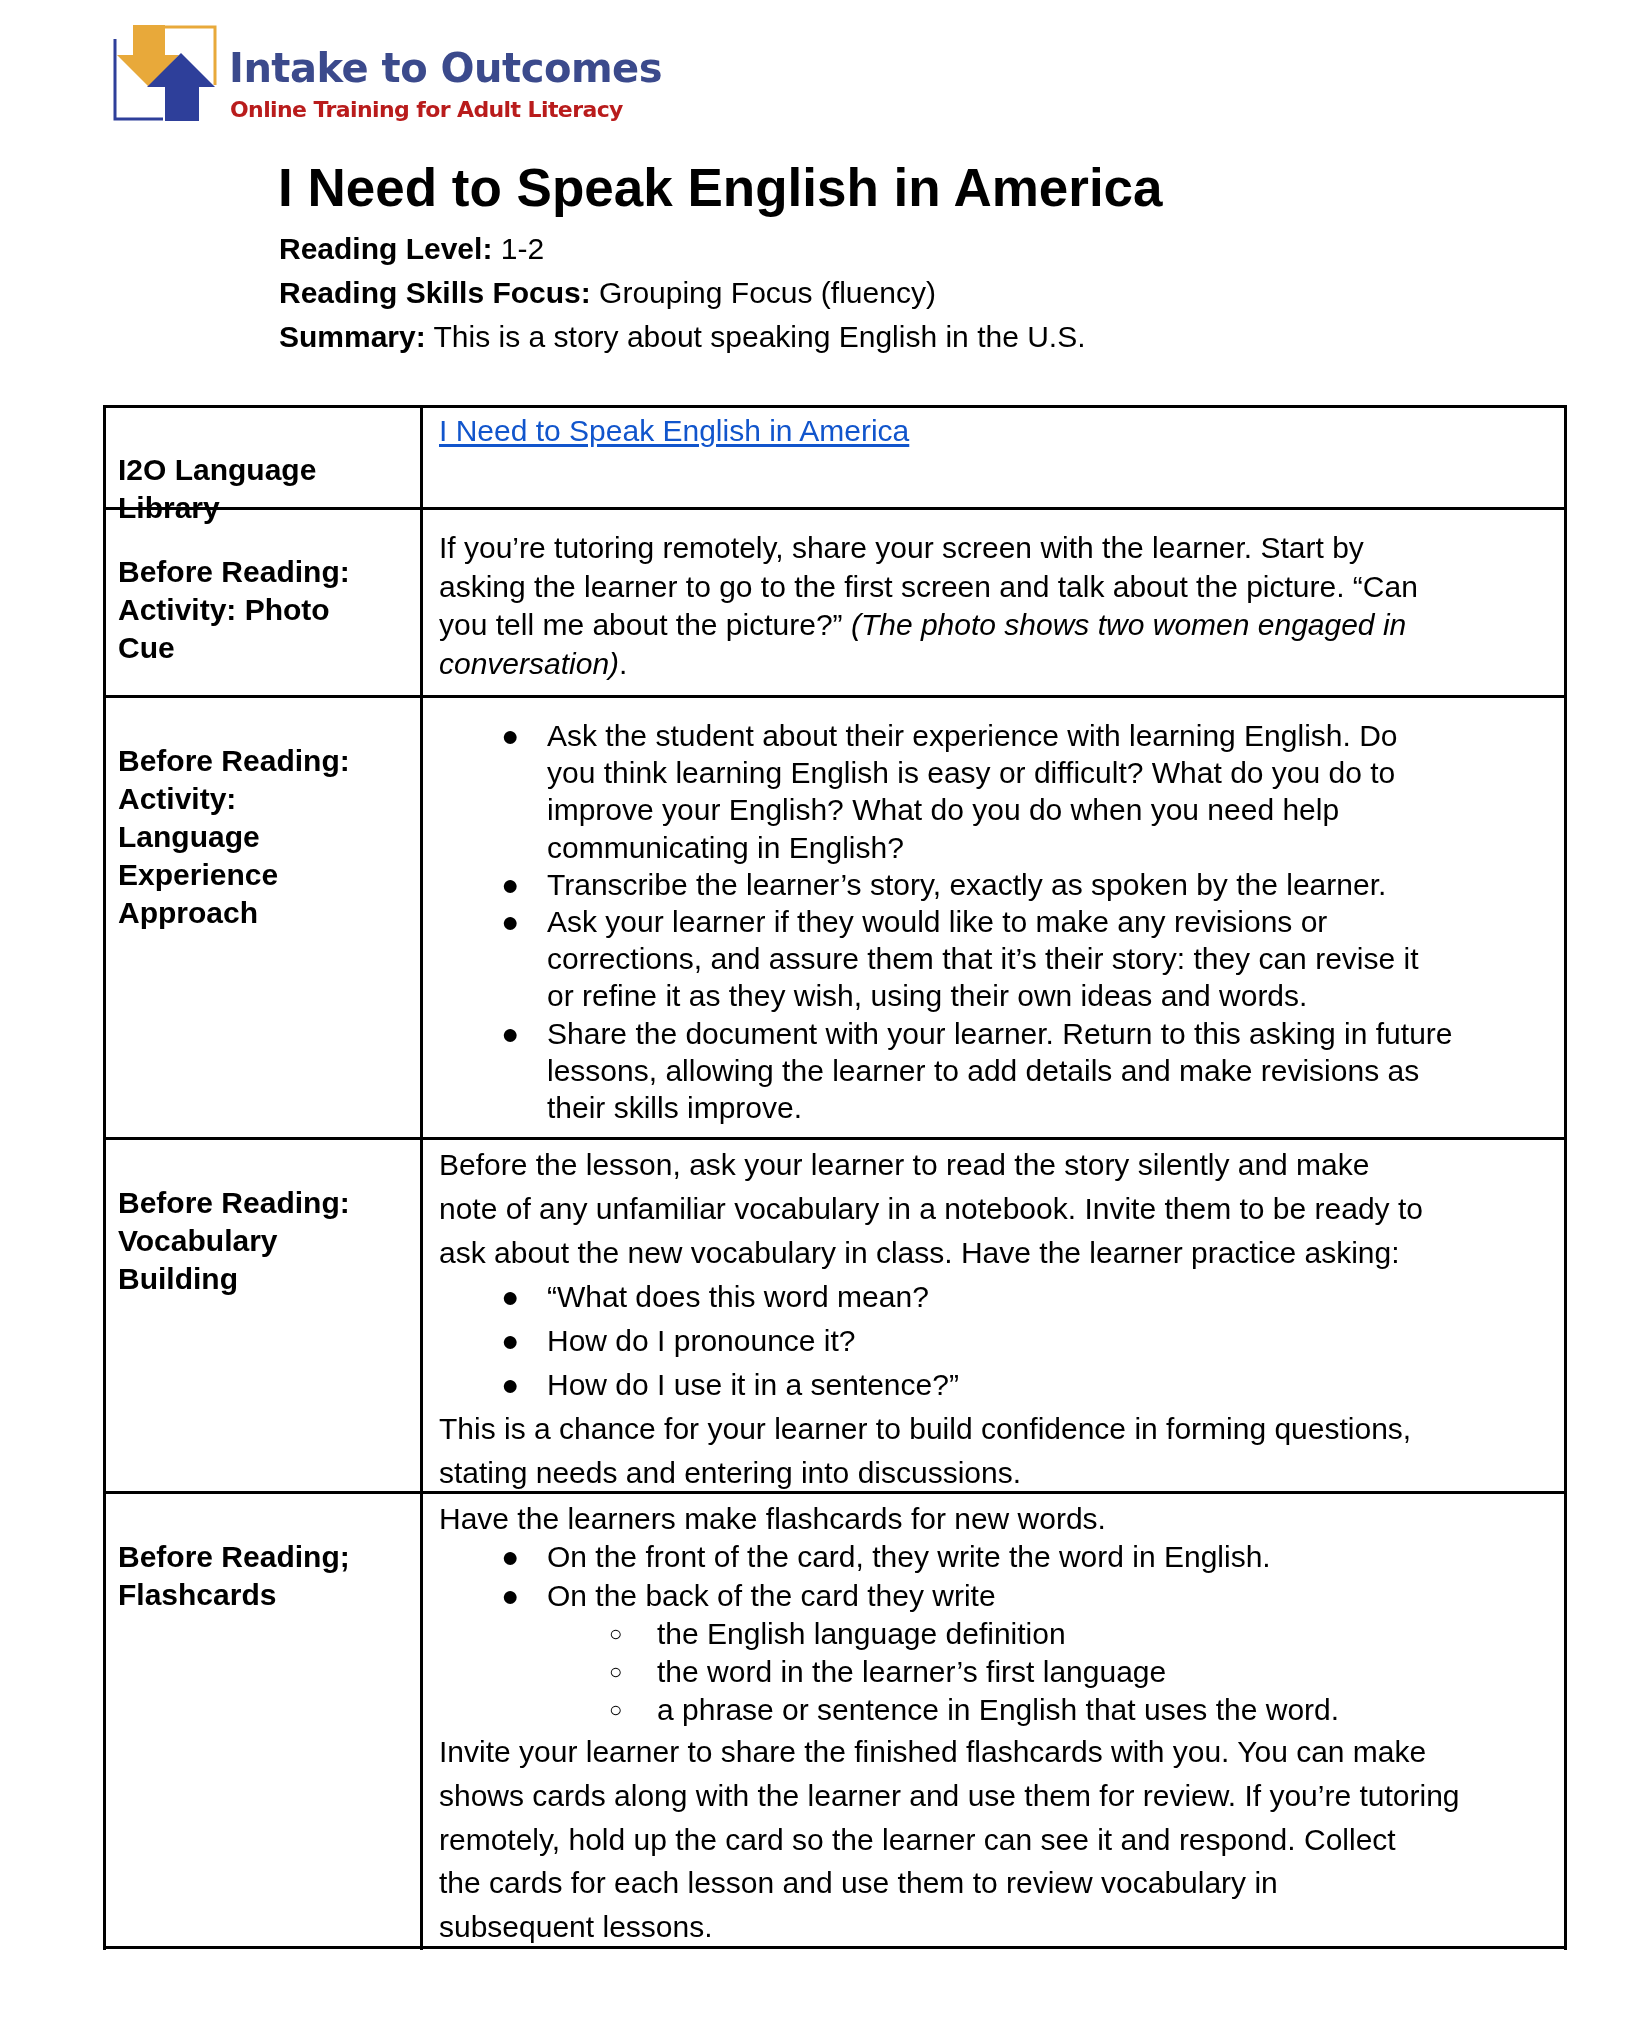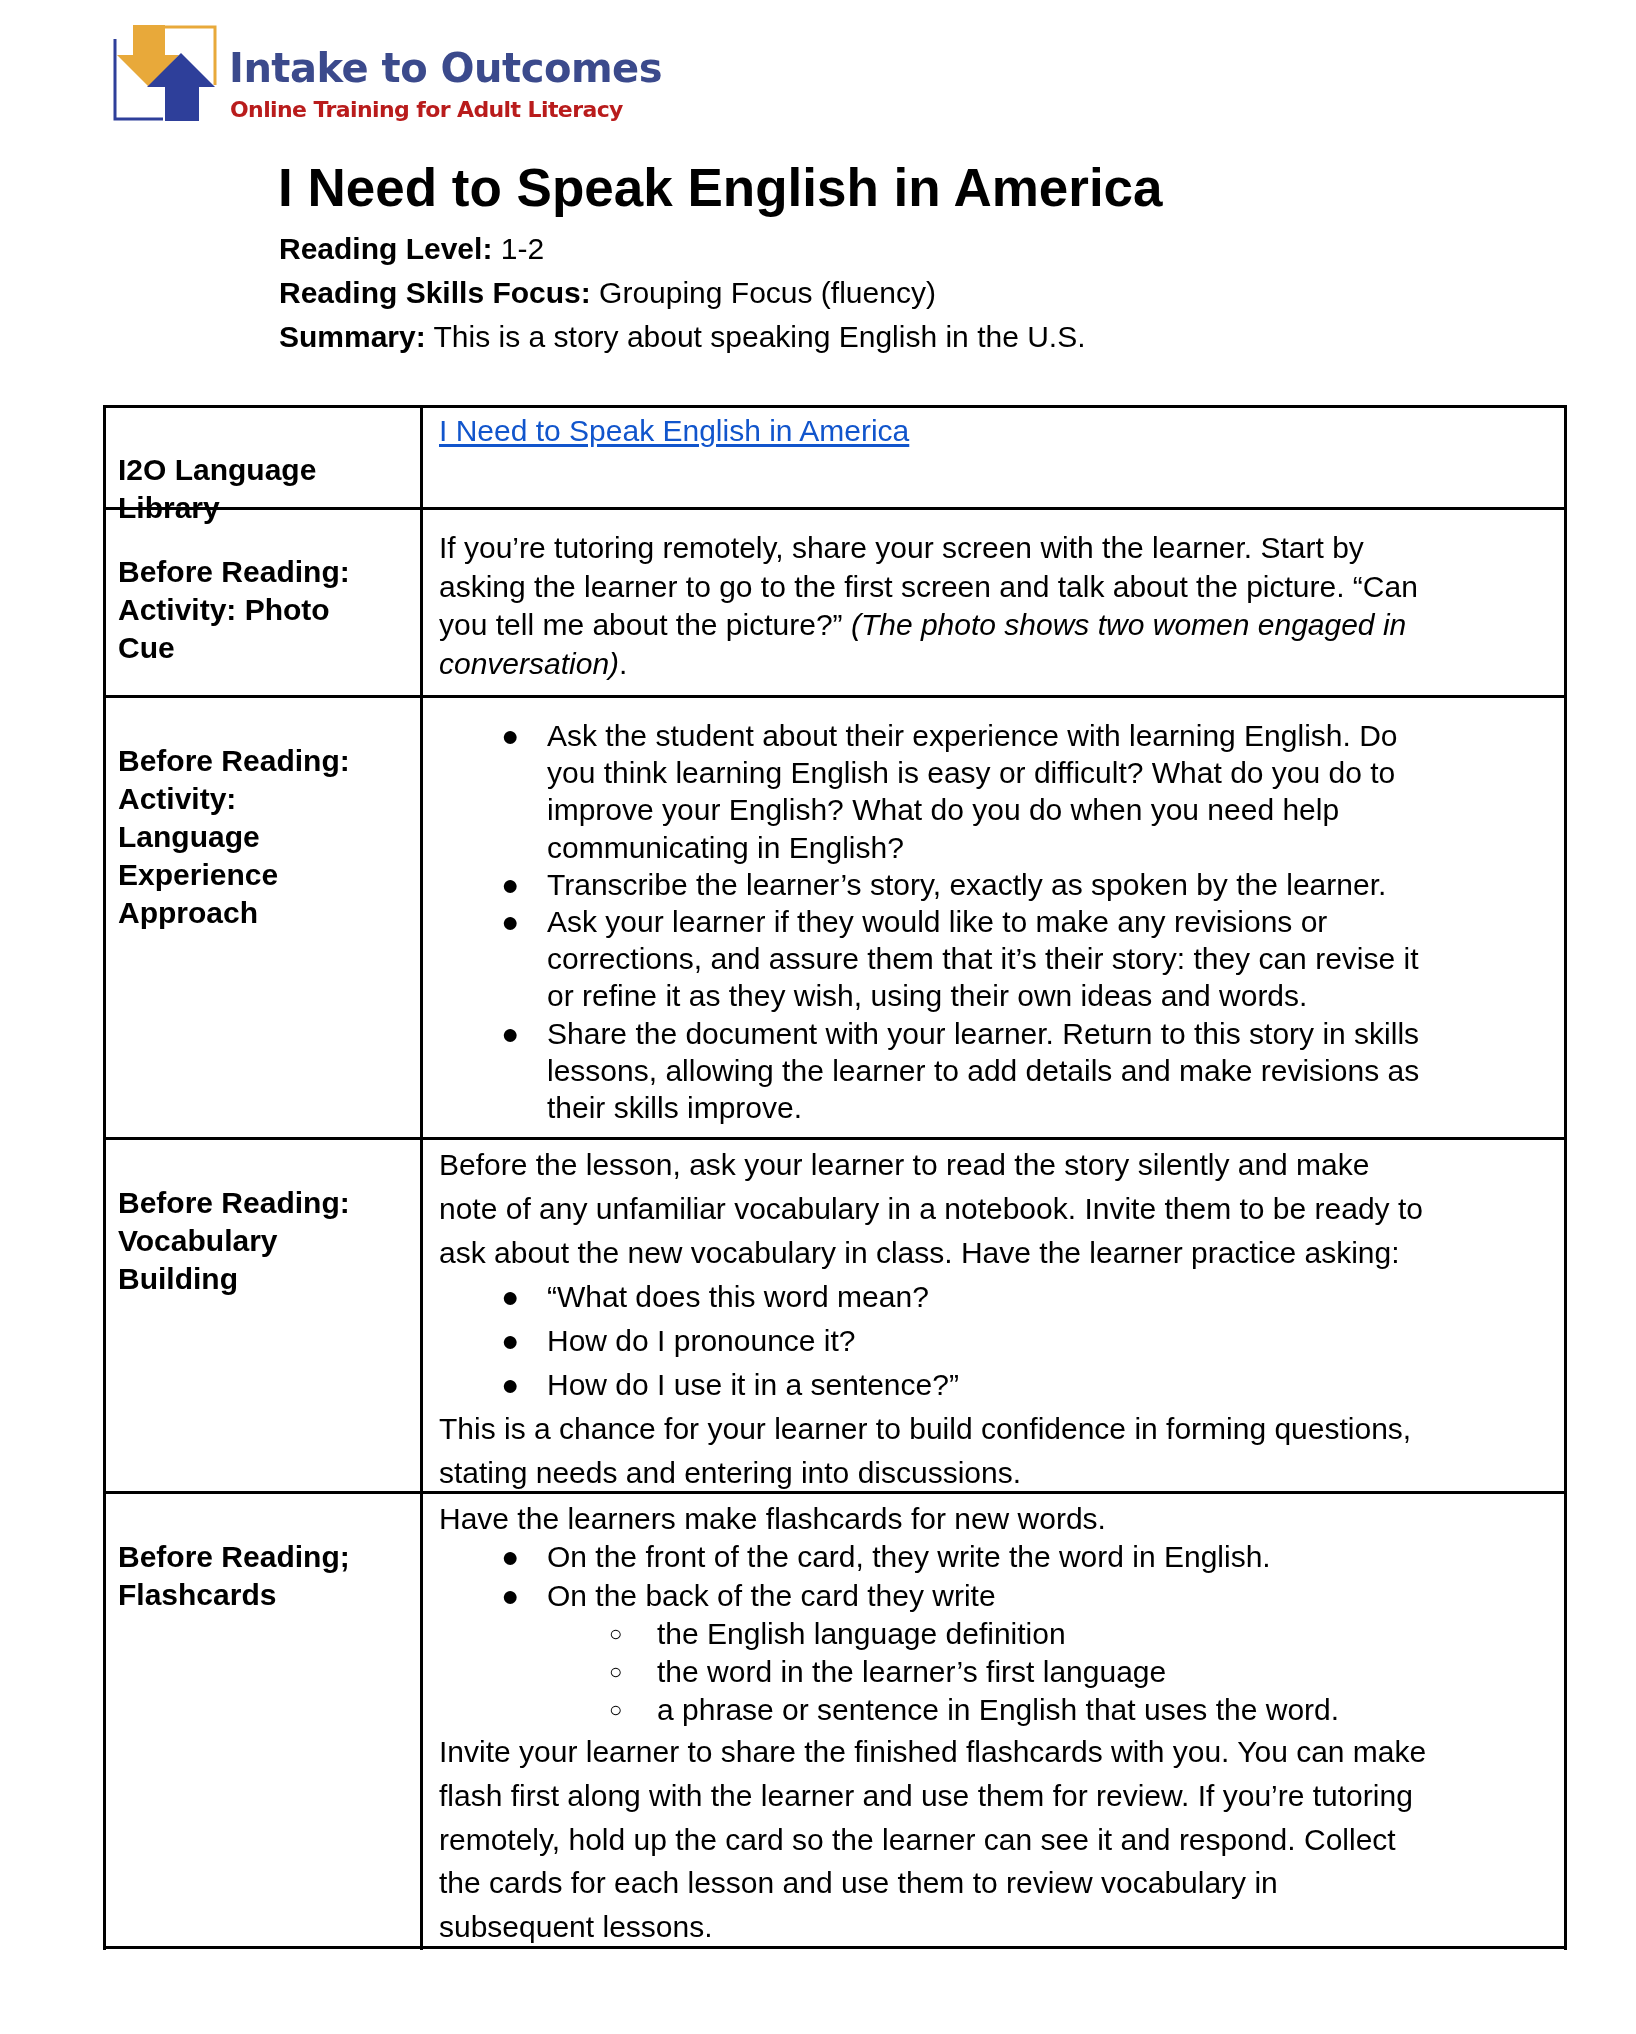--- a/index.html
+++ b/index.html
@@ -105,21 +105,21 @@
   </div>
   <div class="content" style="top:717px; line-height:37.2px;">
     <span class="ln ind1"><span class="bul">●</span><span>Ask the student about their experience with learning English. Do</span></span>
     <span class="ln ind1">you think learning English is easy or difficult? What do you do to</span>
     <span class="ln ind1">improve your English? What do you do when you need help</span>
     <span class="ln ind1">communicating in English?</span>
     <span class="ln ind1"><span class="bul">●</span><span>Transcribe the learner’s story, exactly as spoken by the learner.</span></span>
     <span class="ln ind1"><span class="bul">●</span><span>Ask your learner if they would like to make any revisions or</span></span>
     <span class="ln ind1">corrections, and assure them that it’s their story: they can revise it</span>
     <span class="ln ind1">or refine it as they wish, using their own ideas and words.</span>
-    <span class="ln ind1"><span class="bul">●</span><span>Share the document with your learner. Return to this story in skills</span></span>
+    <span class="ln ind1"><span class="bul">●</span><span>Share the document with your learner. Return to this asking in future</span></span>
     <span class="ln ind1">lessons, allowing the learner to add details and make revisions as</span>
     <span class="ln ind1">their skills improve.</span>
   </div>
 </div>
 
 <div>
   <div class="label" style="top:1145px">
     <div>Before Reading:</div>
     <div>Vocabulary</div>
     <div>Building</div>
@@ -144,18 +144,18 @@
   <div class="content" style="top:1500px; line-height:38.3px;">
     <span class="ln">Have the learners make flashcards for new words.</span>
     <span class="ln ind1"><span class="bul">●</span><span>On the front of the card, they write the word in English.</span></span>
     <span class="ln ind1"><span class="bul">●</span><span>On the back of the card they write</span></span>
     <span class="ln ind2"><span class="sub">○</span><span>the English language definition</span></span>
     <span class="ln ind2"><span class="sub">○</span><span>the word in the learner’s first language</span></span>
     <span class="ln ind2"><span class="sub">○</span><span>a phrase or sentence in English that uses the word.</span></span>
   </div>
   <div class="content" style="top:1730px; line-height:43.8px;">
     <span class="ln">Invite your learner to share the finished flashcards with you. You can make</span>
-    <span class="ln">flash first along with the learner and use them for review. If you’re tutoring</span>
+    <span class="ln">shows cards along with the learner and use them for review. If you’re tutoring</span>
     <span class="ln">remotely, hold up the card so the learner can see it and respond. Collect</span>
     <span class="ln">the cards for each lesson and use them to review vocabulary in</span>
     <span class="ln">subsequent lessons.</span>
   </div>
 </div>
 
 </body></html>

